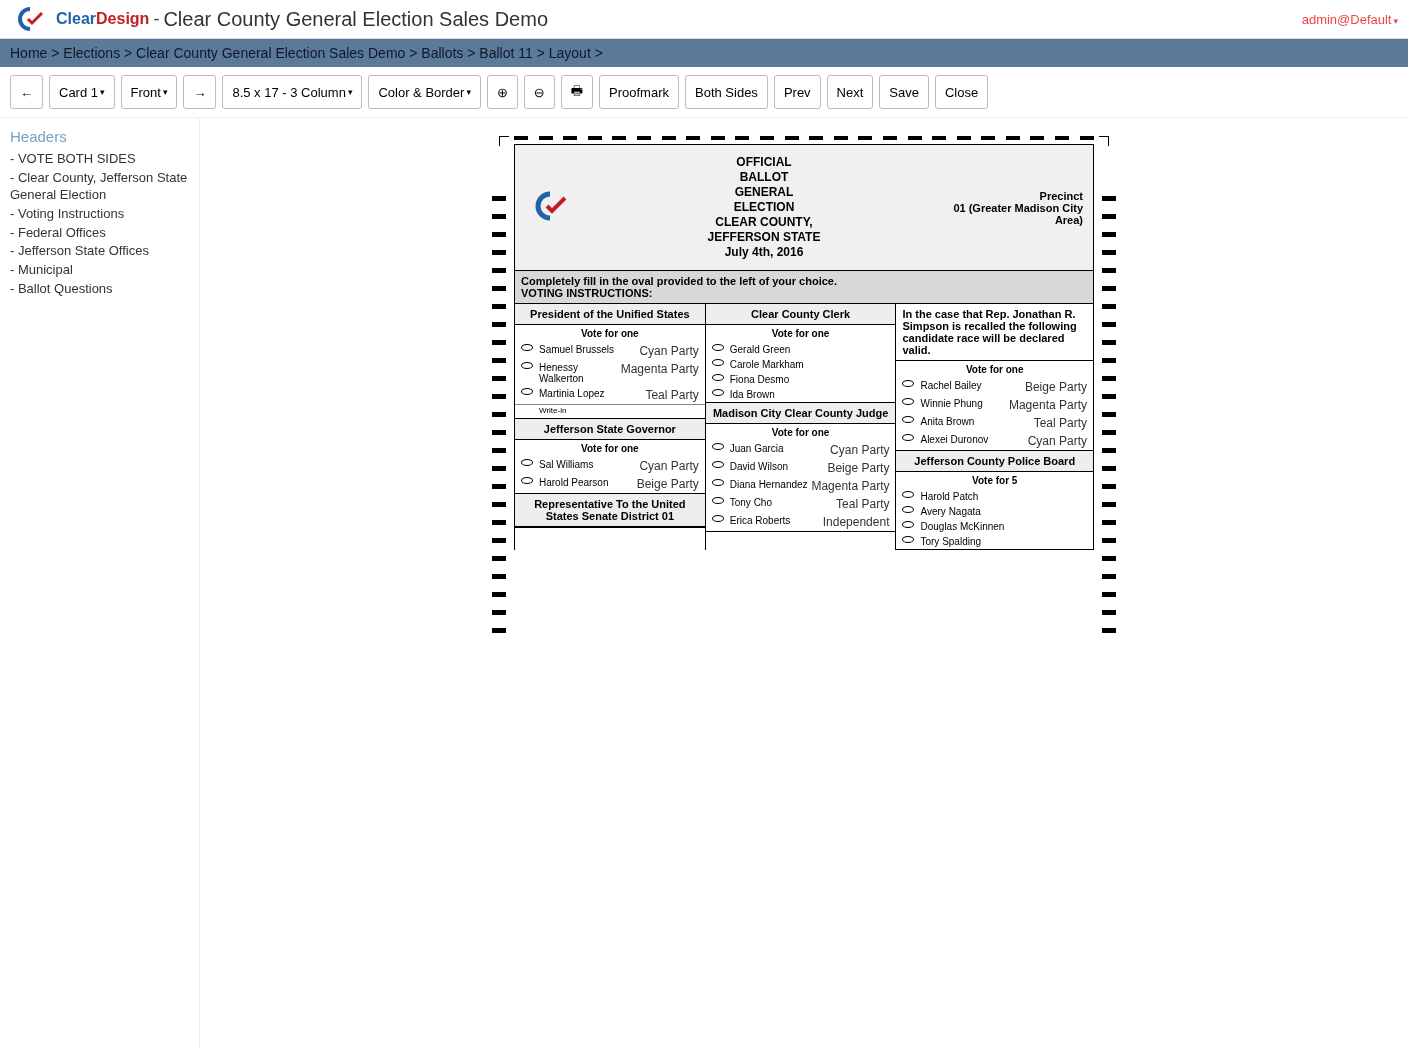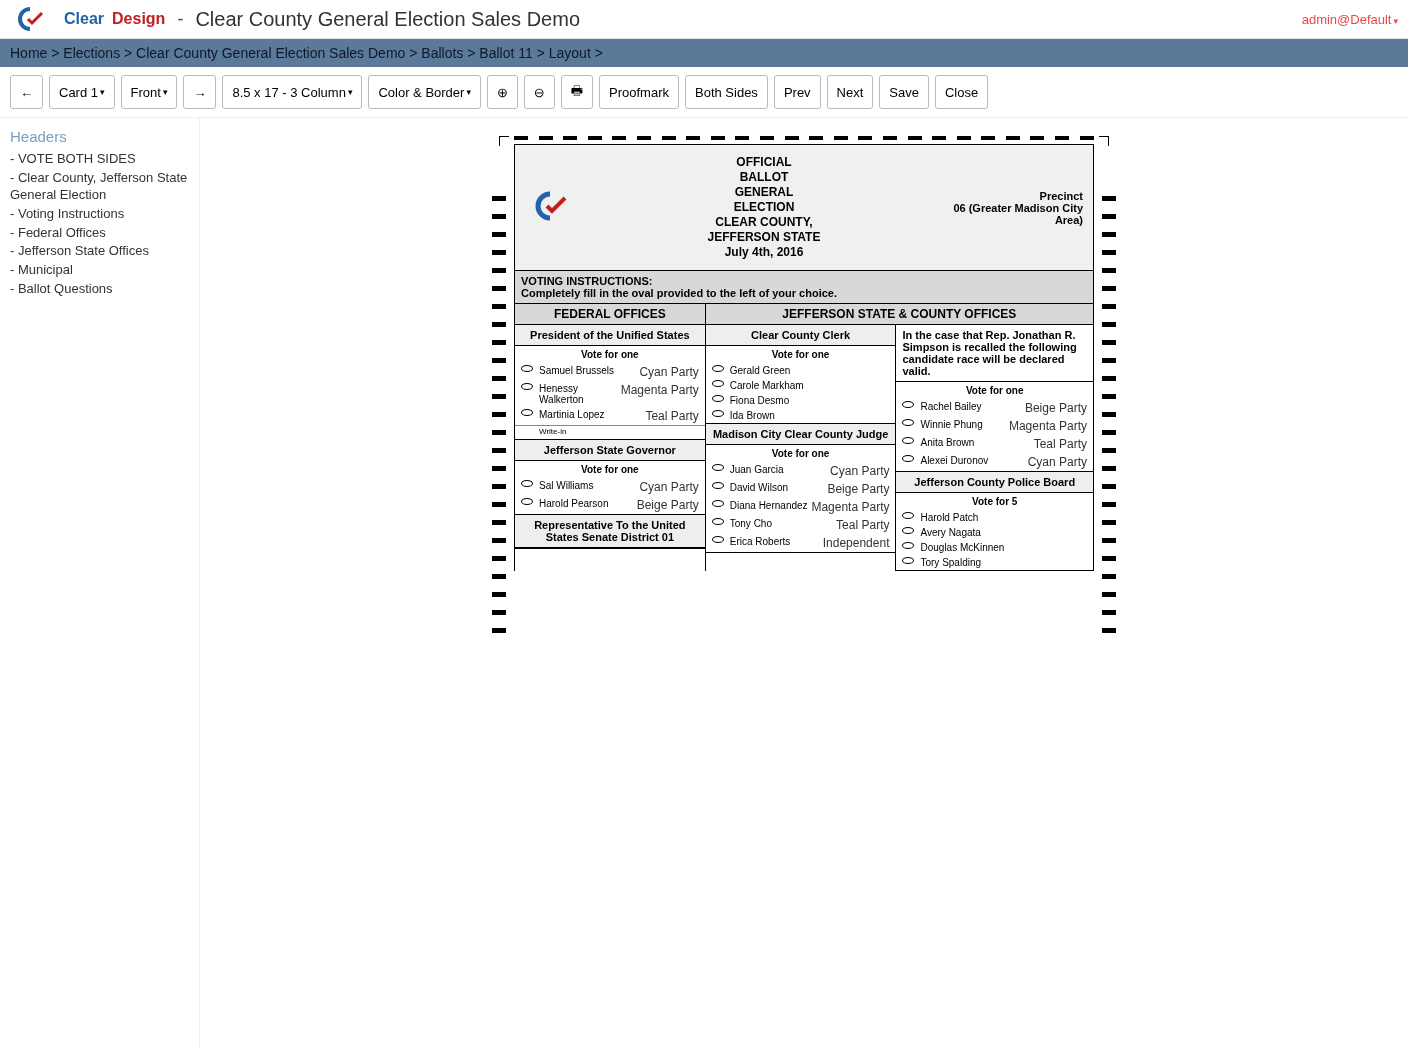--- a/index.html
+++ b/index.html
@@ -1,17 +1,17 @@
 <!DOCTYPE html>
 <html><head>
 <meta charset="utf-8">
 <style>
 * { box-sizing: border-box; margin: 0; padding: 0; }
 body { font-family: Arial, sans-serif; background: #fff; font-size: 13px; }
-.app-header { display: flex; align-items: center; padding: 6px 10px; border-bottom: 1px solid #ddd; gap: 8px; }
+.app-header { display: flex; align-items: center; padding: 6px 10px; border-bottom: 1px solid #ddd; }
 .logo-c { display: inline-flex; align-items: center; margin-right: 6px; }
 .brand-clear { color: #2262a9; font-weight: bold; font-size: 16px; }
 .brand-design { color: #c02020; font-weight: bold; font-size: 16px; }
 .title-sep { color: #444; margin: 0 4px; font-size: 18px; }
 .app-title { color: #333; font-size: 20px; }
 .user-link { margin-left: auto; color: #ef4444; font-size: 13px; cursor: pointer; }
 .caret::after { content: "▾"; font-size: 9px; margin-left: 2px; }
 .breadcrumb { background: #5b7a99; color: #0f172a; padding: 6px 10px; font-size: 14px; }
 .breadcrumb span { cursor: pointer; }
 .toolbar { display: flex; gap: 6px; padding: 8px 10px; border-bottom: 1px solid #eee; flex-wrap: wrap; }
@@ -218,33 +218,29 @@
         </div>
         <div class="center" style="white-space:pre-line">OFFICIAL
 BALLOT
 GENERAL
 ELECTION
 CLEAR COUNTY,
 JEFFERSON STATE
 July 4th, 2016</div>
         <div class="precinct">
           <div>Precinct</div>
-          <div>06 (Greater Madison City Area)</div>
+          <div>01 (Greater Madison City Area)</div>
         </div>
       </div>
 
       <div class="instructions">
+        <div>Completely fill in the oval provided to the left of your choice.</div>
         <div>VOTING INSTRUCTIONS:</div>
-        <div>Completely fill in the oval provided to the left of your choice.</div>
-      </div>
-
-      <div class="section-headers">
-        <div>FEDERAL OFFICES</div>
-        <div>JEFFERSON STATE &amp; COUNTY OFFICES</div>
-      </div>
+      </div>
+
 
       <div class="contests">
         <div class="col col1">
           <div class="contest">
             <div class="contest-title">President of the Unified States</div>
             <div class="vote-for">Vote for one</div>
             <div id="list-president">
                 <div class="cand">
                   <span class="oval"></span>
                   <span class="cand-name">Samuel Brussels</span>

